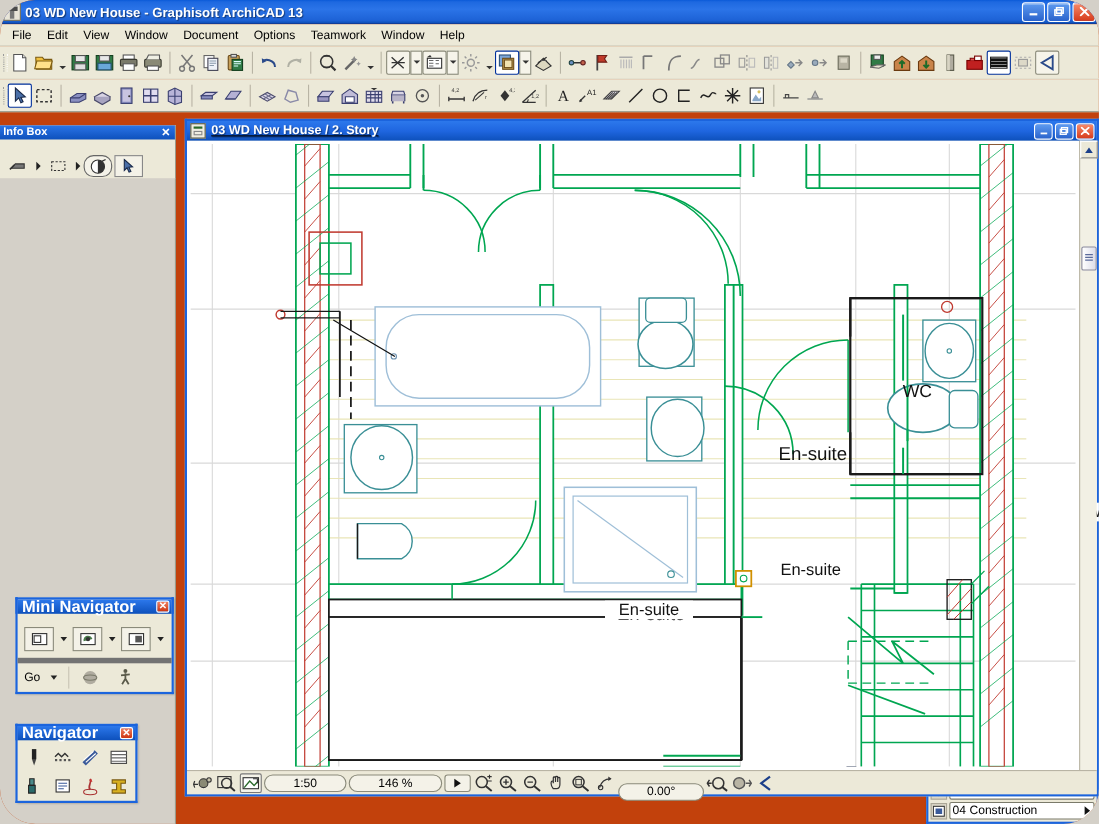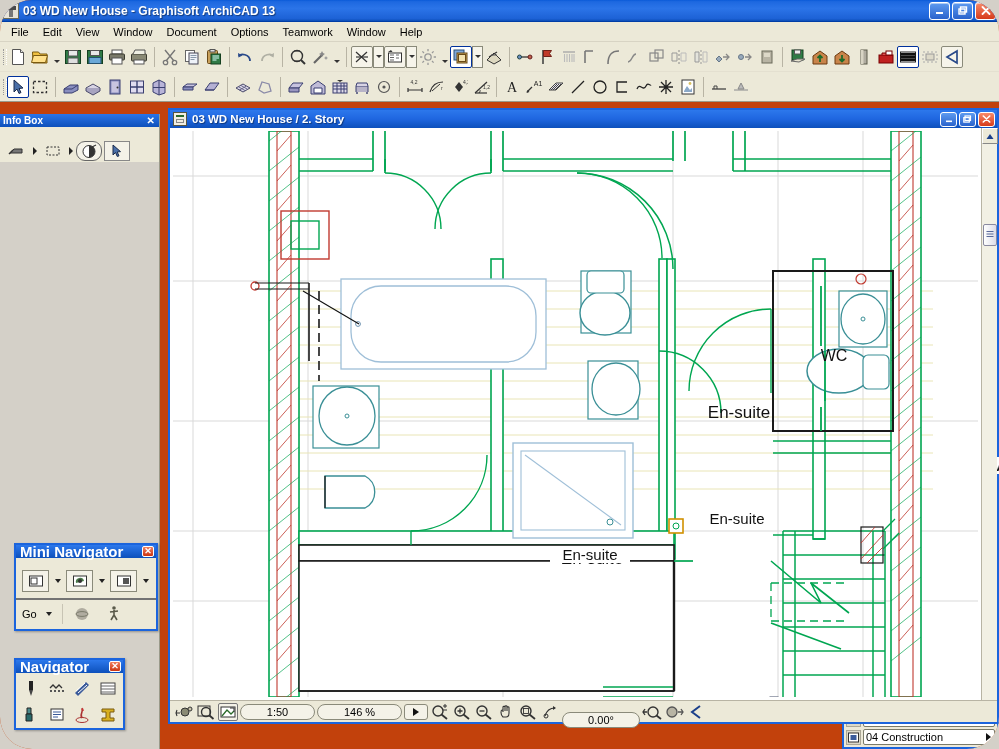--- a/index.html
+++ b/index.html
@@ -143,21 +143,21 @@
   .palette .phdr .t { color: #fff; font-weight: bold; font-size: 15px; flex: 1; }
   .palette .pclose {
     width: 12px; height: 11px; margin-right: 2px; border-radius: 2px;
     background: linear-gradient(to bottom,#f08060,#cc3411);
     border: 1px solid #fff; color: #fff; font-size: 9px; font-weight: bold;
     display: flex; align-items: center; justify-content: center; line-height: 1;
   }
 
   #mininav { left: 14px; top: 543px; width: 144px; height: 88px; }
   #mininav .nrow1 { display: flex; align-items: center; height: 40px; padding: 5px 4px 0 6px; gap: 2px; }
-  #mininav .nrow2 { display: flex; align-items: center; height: 30px; padding-left: 6px; border-top: 2px solid #737373; gap: 6px; }
+  #mininav .nrow2 { display: flex; align-items: center; height: 30px; padding-left: 6px; border-top: 5px solid #737373; gap: 6px; }
   .navbtn { width: 28px; height: 22px; border: 1px solid #8a8a7a; background: #f4f2e8; display: flex; align-items: center; justify-content: center; }
   .navcaret { width: 13px; height: 22px; display: flex; align-items: center; justify-content: center; }
   .navcaret i { width: 0; height: 0; border-left: 3.5px solid transparent; border-right: 3.5px solid transparent; border-top: 4px solid #222; }
   #mininav .golbl { font-size: 11px; color: #000; }
 
   #attributes { left: 14px; top: 658px; width: 111px; height: 72px; }
   #attributes .abody { padding: 3px 2px; }
   #attributes .arow { display: flex; }
   .atbtn { width: 26px; height: 26px; display: flex; align-items: center; justify-content: center; }
 
@@ -178,21 +178,21 @@
   #quickopt .qfield .qcar { width: 0; height: 0; border-top: 4px solid transparent; border-bottom: 4px solid transparent; border-left: 5px solid #111; margin-right: 1px; }
 
   
   #child {
     position: absolute; left: 168px; top: 108px; width: 831px; height: 616px;
     background: #ece9d8; border: 2px solid #1b64dd; border-top: none;
   }
   #childhdr {
     height: 20px; background: linear-gradient(to bottom,#2c78ec 0%,#1f66e0 50%,#0d50bb 100%);
     display: flex; align-items: center; padding-left: 3px;
-    margin: 0 -2px; border: 2px solid #1b64dd; border-bottom: none;
+    margin: 0 -2px; border: 2px solid #1b64dd; border-bottom: none; text-decoration: underline;
   }
   #childhdr .cico {
     width: 14px; height: 14px; background: #f0eee2; border: 1px solid #55553f; margin-right: 5px; position: relative;
   }
   #childhdr .cico:before { content:""; position:absolute; left:2px; top:2px; right:2px; height:2px; background:#2a6a2a; }
   #childhdr .cico:after { content:""; position:absolute; left:2px; top:6px; right:2px; bottom:2px; border:1px solid #888; }
   #childhdr .t { color: #fff; font-weight: bold; font-size: 11.5px; flex: 1; text-shadow: 1px 1px 1px rgba(0,0,0,.4); }
   #childhdr .cbtns { display: flex; gap: 2px; margin-right: 2px; }
   #childhdr .cbtn {
     width: 17px; height: 15px; border: 1px solid #fff; border-radius: 3px;

